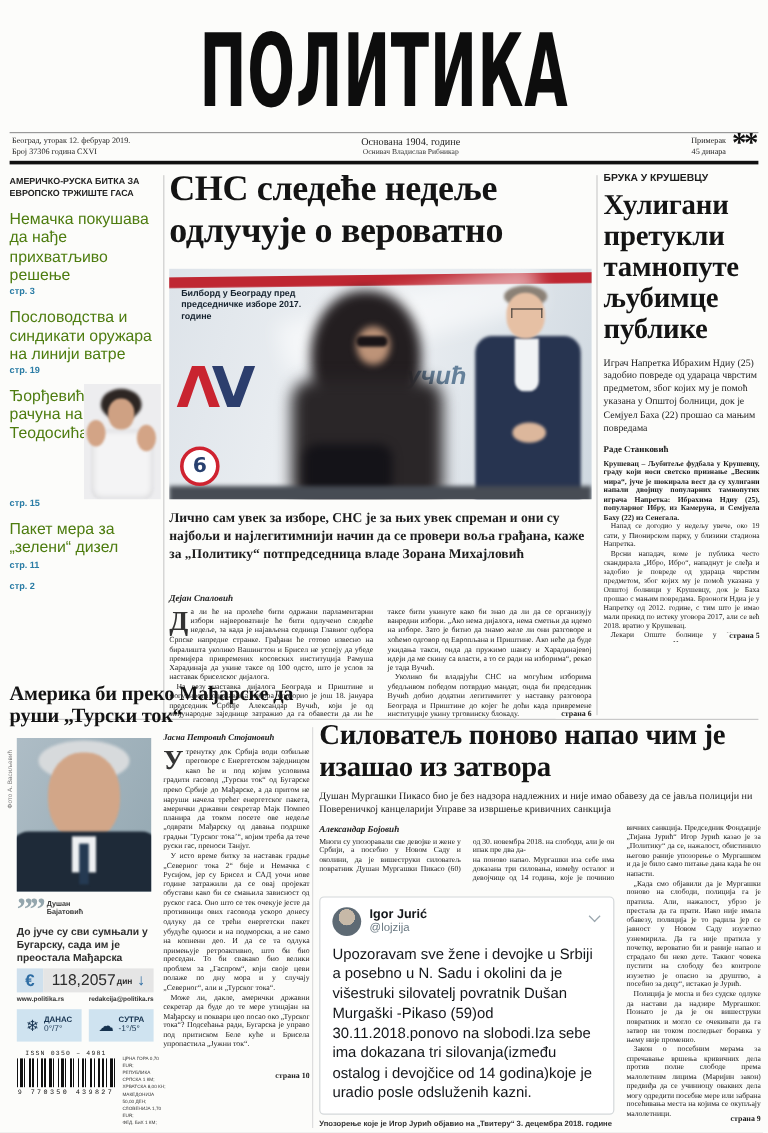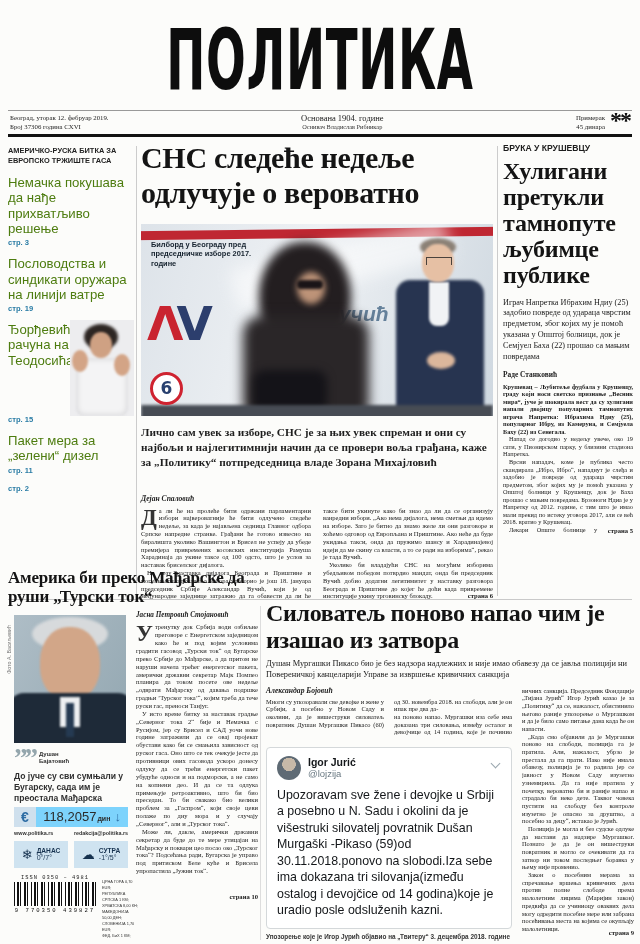--- a/index.html
+++ b/index.html
@@ -147,21 +147,21 @@
   .q-mark{font-size:27px;line-height:18px;font-weight:bold;color:#94a6ad;letter-spacing:-3px;}
   .q-name{font-family:"Liberation Sans",sans-serif;font-weight:bold;font-size:6px;line-height:1.25;
           color:#333;margin-top:2px;}
   .q-text{font-family:"Liberation Sans",sans-serif;font-size:8.6px;font-weight:bold;line-height:1.28;
           color:#2f2f2f;margin-top:4px;}
 
   
   .exchange{position:absolute;left:6px;top:200px;width:114px;height:20px;display:flex;}
   .ex-euro{width:22px;background:#cfe0ed;color:#2e6da4;font-weight:bold;font-size:14px;
            display:flex;align-items:center;justify-content:center;font-family:"Liberation Sans",sans-serif;}
-  .ex-rate{flex:1;background:#7dd3fc;display:flex;align-items:center;justify-content:center;gap:1px;
+  .ex-rate{flex:1;background:#e5e5e5;display:flex;align-items:center;justify-content:center;gap:1px;
            font-family:"Liberation Sans",sans-serif;}
   .ex-rate .num{font-size:13px;color:#2b2b2b;}
   .ex-rate .unit{font-size:7px;font-weight:bold;color:#2b2b2b;margin-top:4px;}
   .ex-rate .arrow{font-size:13px;font-weight:bold;color:#2e6da4;margin-left:3px;}
   .urls{position:absolute;left:6px;top:223px;width:114px;display:flex;justify-content:space-between;
         font-family:"Liberation Sans",sans-serif;font-weight:bold;font-size:5.4px;color:#333;}
   .weather{position:absolute;left:6px;top:234px;width:114px;display:flex;gap:6px;}
   .w-box{flex:1;height:27px;background:#cfe3f0;display:flex;align-items:center;justify-content:center;gap:4px;}
   .w-icon{font-size:13px;color:#16324f;line-height:13px;}
   .w-txt{font-family:"Liberation Sans",sans-serif;color:#16324f;}

